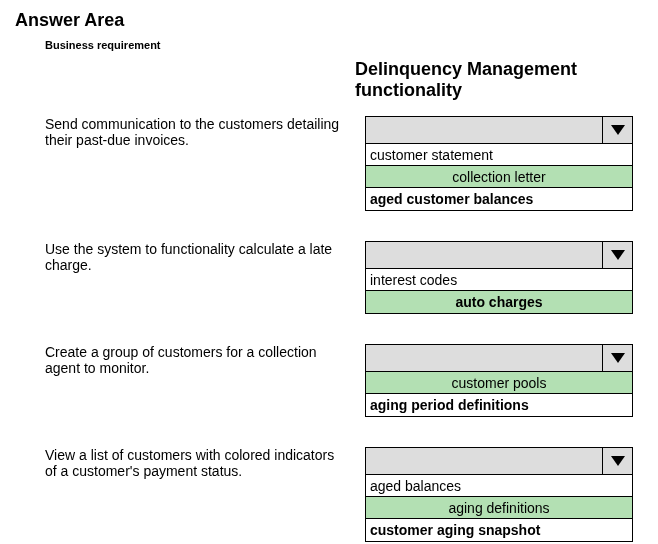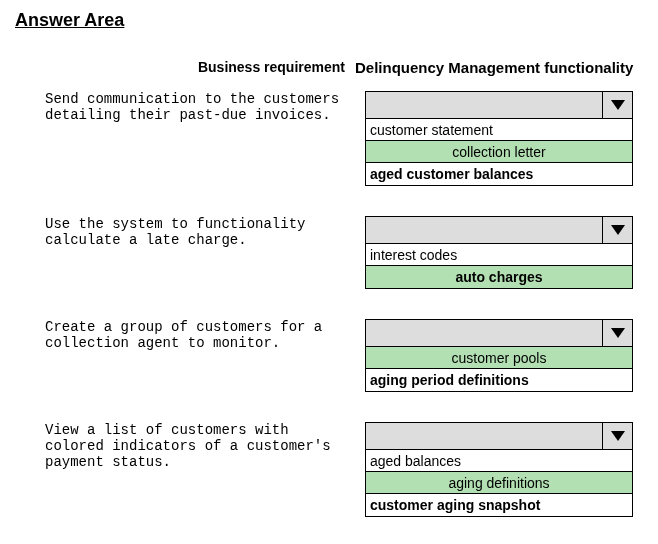--- a/index.html
+++ b/index.html
@@ -11,50 +11,49 @@
       font-family: Arial, sans-serif;
       font-size: 14px;
       color: #000;
       background: #fff;
       width: 658px;
       padding: 10px 15px;
     }
     .title {
       font-size: 18px;
       font-weight: bold;
-      margin-bottom: 28px;
-      text-decoration: underline;
+      margin-bottom: 8px;
     }
     .headers {
       display: flex;
       margin-bottom: 15px;
     }
     .header-left {
       width: 330px;
-      text-align: right;
+      text-align: left;
       font-weight: bold;
-      font-size: 14px;
+      font-size: 11px;
       padding-left: 30px;
     }
     .header-right {
       flex: 1;
       font-weight: bold;
-      font-size: 15px;
+      font-size: 18px;
       padding-left: 10px;
+      margin-top: 20px;
     }
     .row {
       display: flex;
       margin-bottom: 30px;
     }
     .requirement {
       width: 340px;
       padding-left: 30px;
       padding-right: 15px;
       padding-top: 0px;
-      font-family: Liberation Mono, monospace;
     }
     .functionality {
       flex: 1;
       padding-left: 10px;
       padding-right: 10px;
     }
     .dropdown-header {
       height: 28px;
       border: 1px solid #000;
       background: #ddd;

